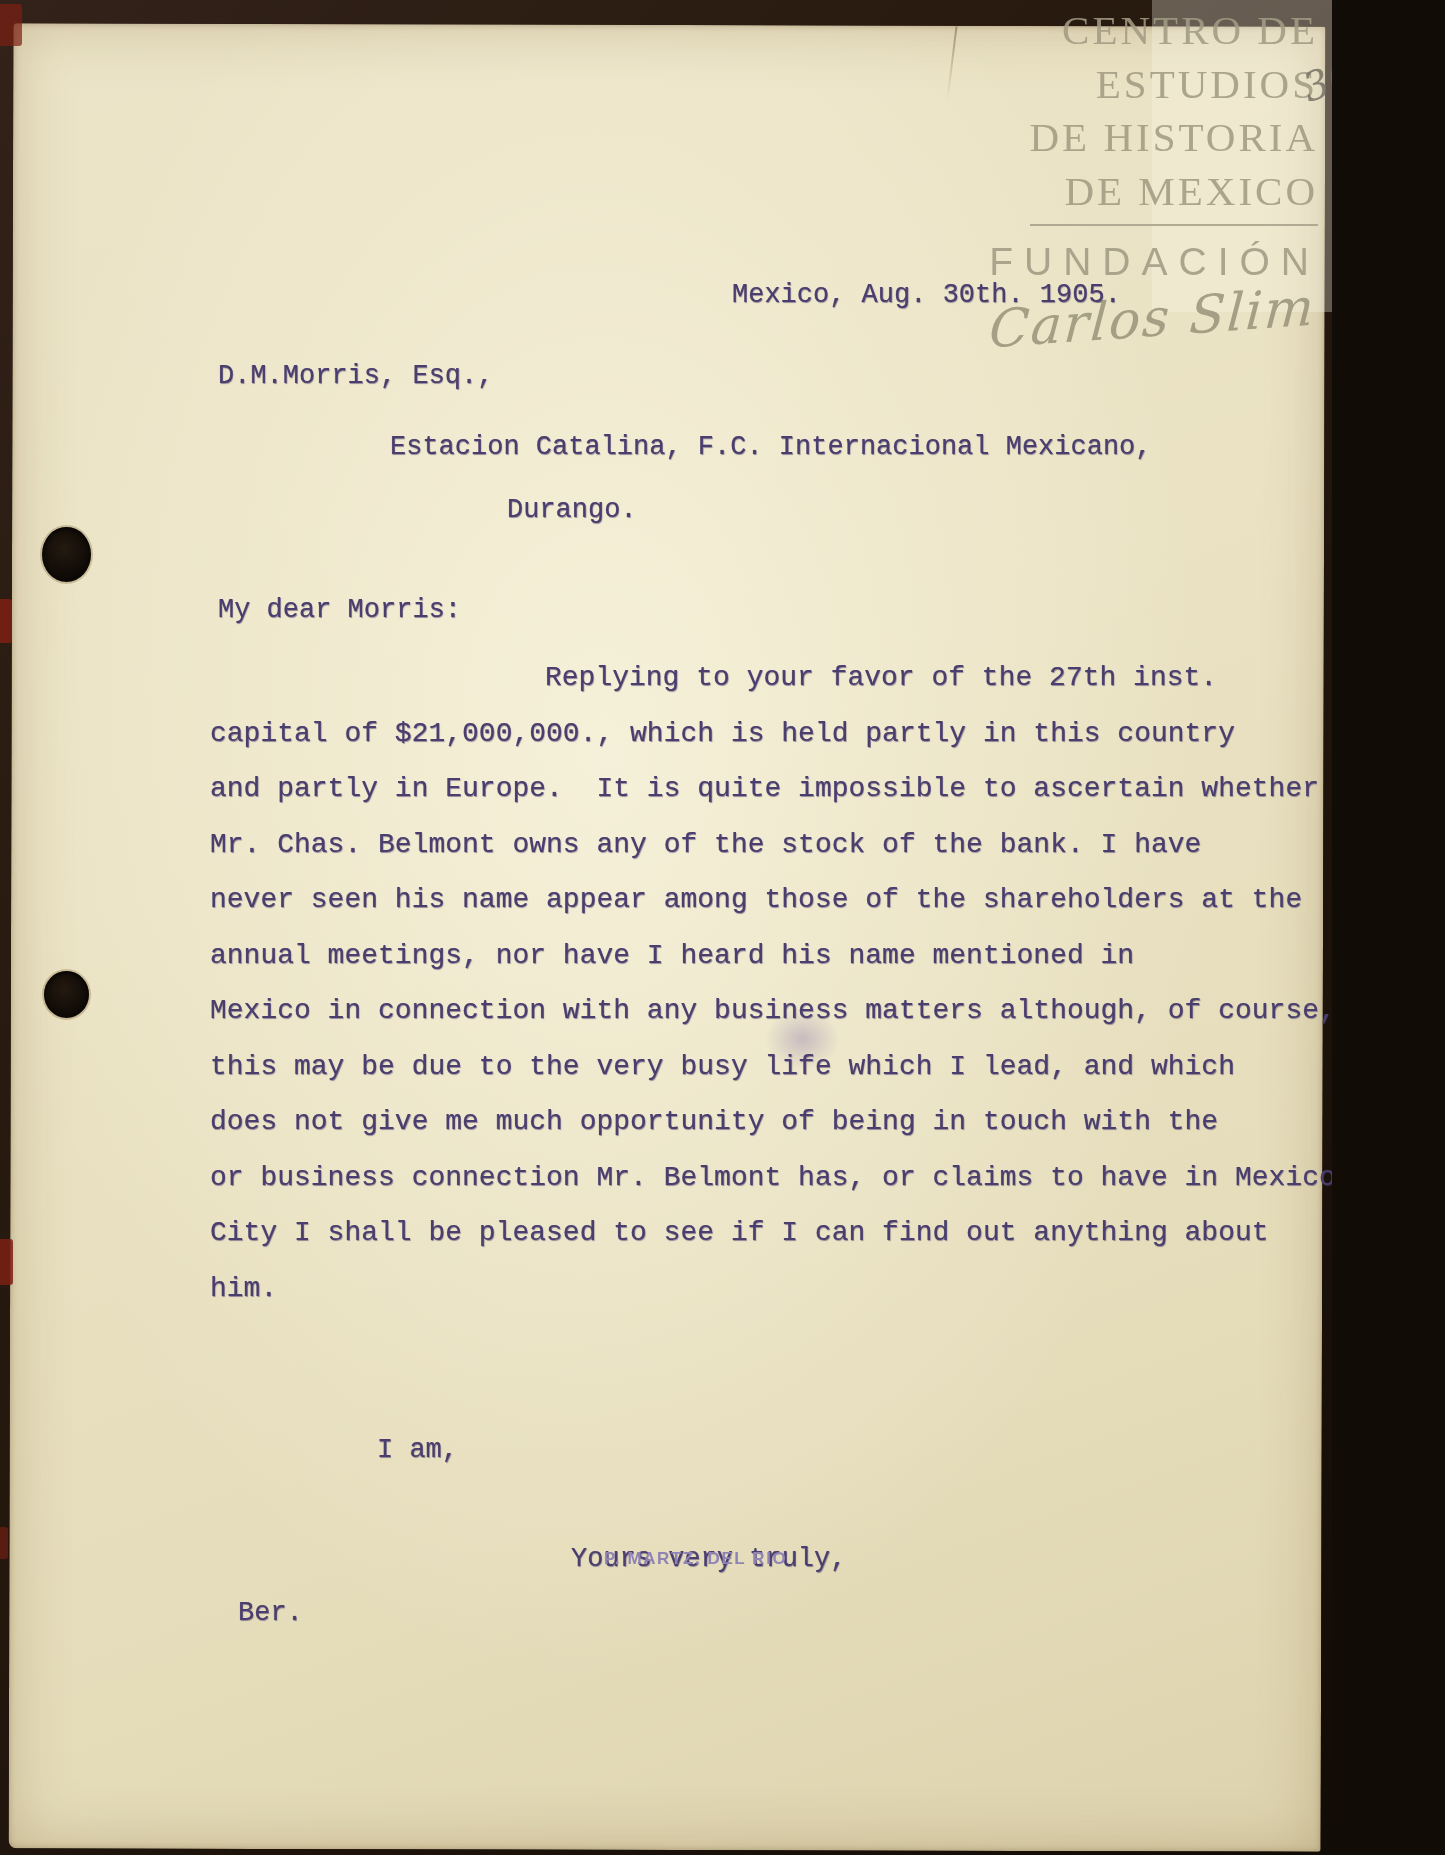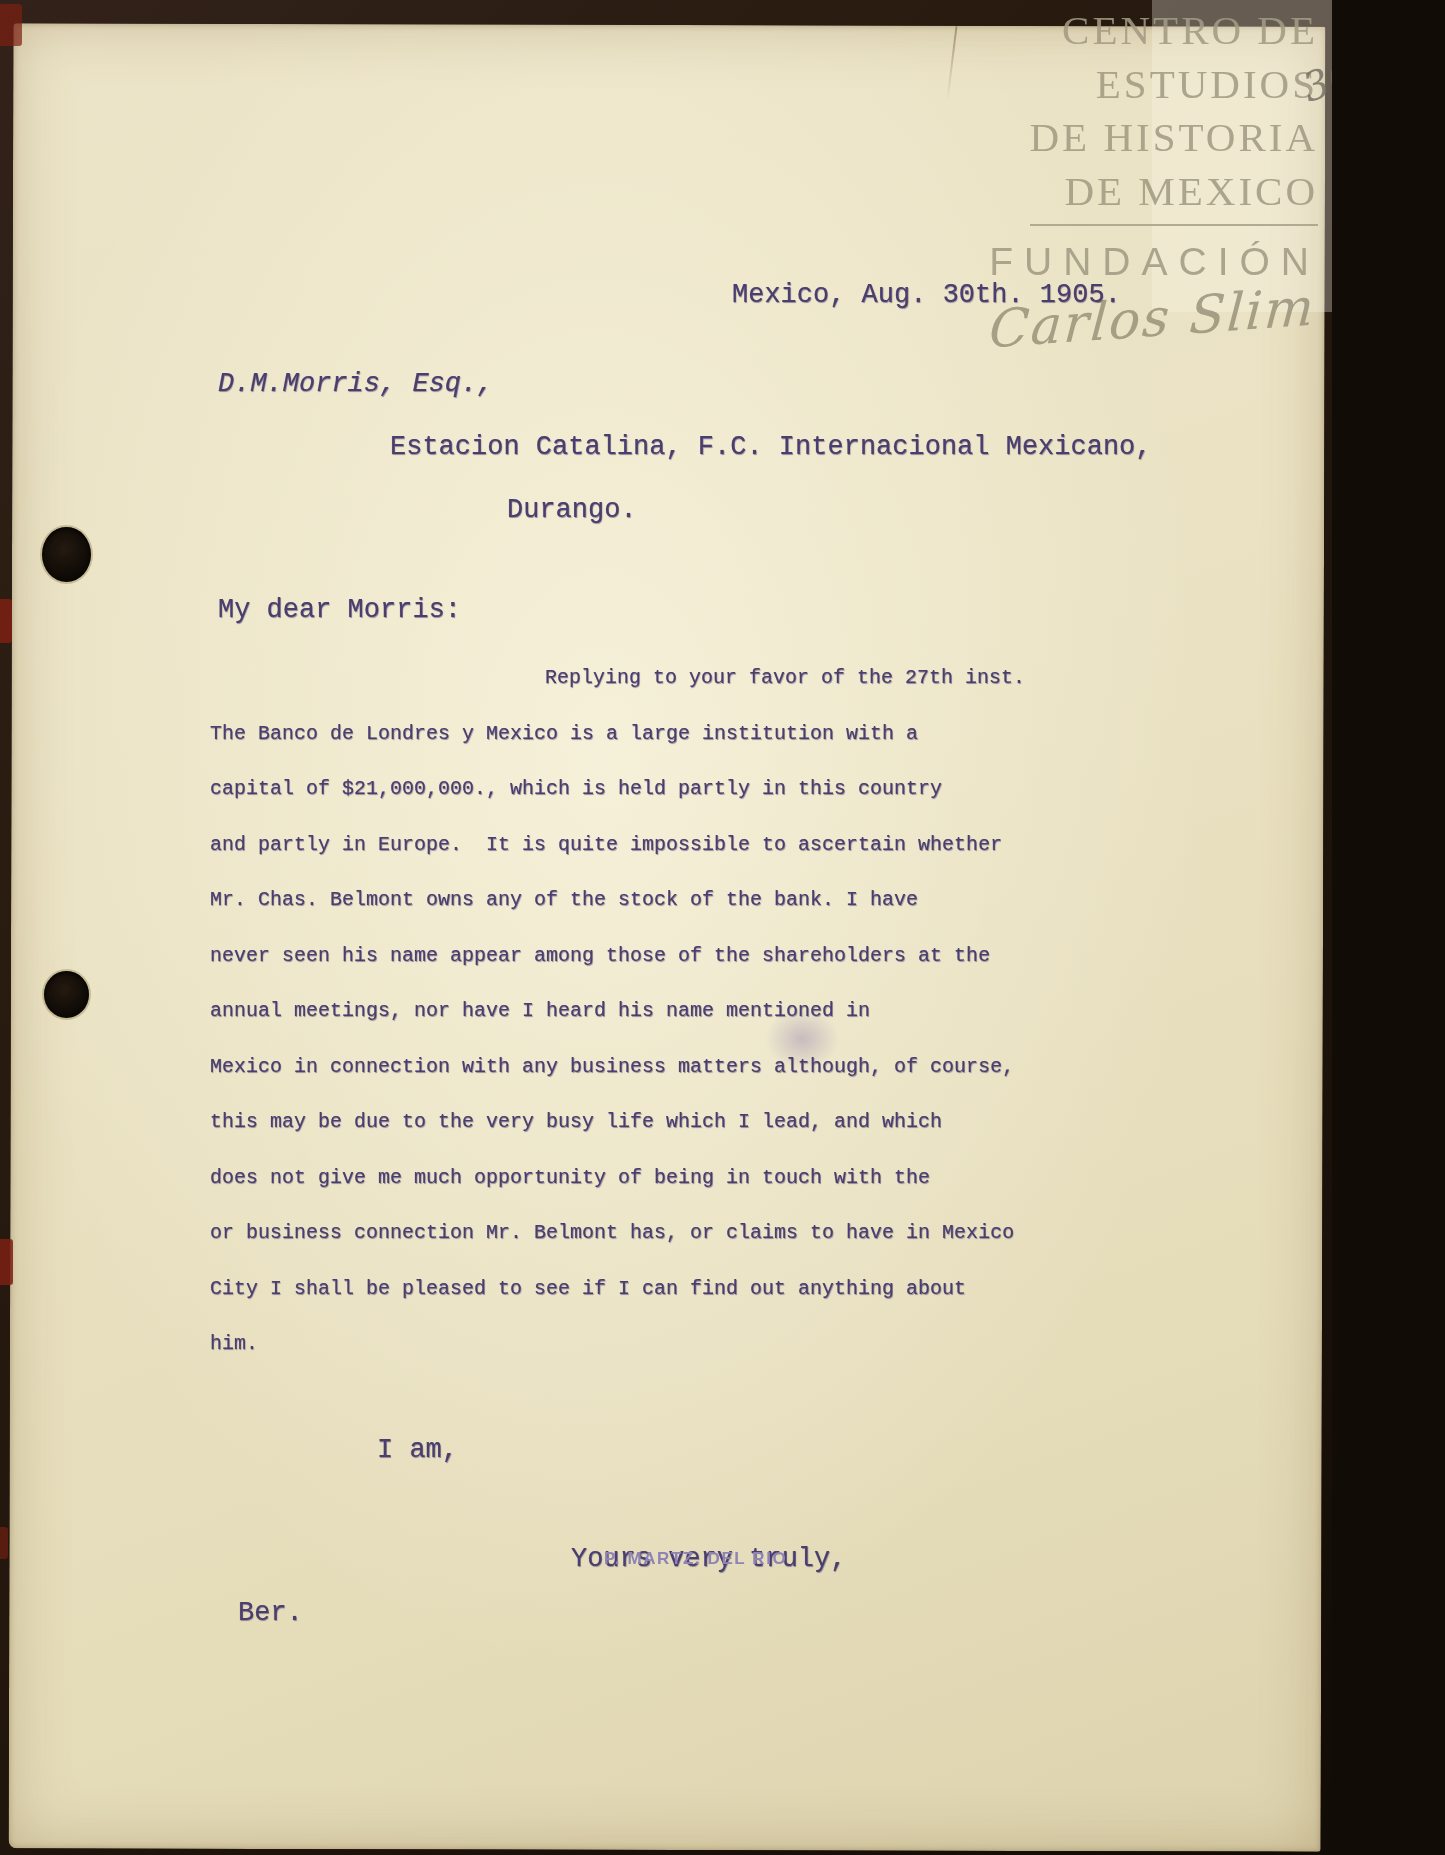--- a/index.html
+++ b/index.html
@@ -68,25 +68,25 @@
     color:rgba(118,113,100,0.85);transform:rotate(-18deg);
   }
   
   .t,.bl{
     color:#4a3e6e;
     text-shadow:0.6px 0.6px 0.8px rgba(74,62,110,0.55), -0.3px 0 0.5px rgba(74,62,110,0.35);
     white-space:pre;
   }
   .t{position:absolute;font-size:27px;}
   .dateline{left:732px;top:260px;margin-top:20px;}
-  .recipient{left:218px;top:369px;font-style:italic;}
+  .recipient{left:218px;top:361px;}
   .addr1{left:390px;top:432px;text-align:right;}
   .addr2{left:507px;top:495px;}
   .salutation{left:218px;top:595px;}
-  .body-block{position:absolute;left:210px;top:650px;width:1170px;font-size:20px;}
+  .body-block{position:absolute;left:210px;top:650px;width:1170px;font-size:28px;}
   .bl{line-height:55.5px;height:55.5px;}
   .bl.indent{padding-left:335px;}
   .closing1{left:377px;top:1435px;}
   .closing2{left:571px;top:1544px;}
   .stamp{
     position:absolute;left:604px;top:1549px;
     font-family:"Liberation Sans","DejaVu Sans",sans-serif;
     font-size:17px;font-weight:bold;letter-spacing:1.6px;
     color:#9084b4;text-shadow:none;white-space:pre;
   }
@@ -123,21 +123,20 @@
   <div class="pencil">36</div>
 
   <div class="t dateline">Mexico, Aug. 30th. 1905.</div>
   <div class="t recipient">D.M.Morris, Esq.,</div>
   <div class="t addr1">Estacion Catalina, F.C. Internacional Mexicano,</div>
   <div class="t addr2">Durango.</div>
   <div class="t salutation">My dear Morris:</div>
 
   <div class="body-block">
     <div class="bl indent">Replying to your favor of the 27th inst.</div>
-    <div class="bl">The Banco de Londres y Mexico is a large institution with a</div>
     <div class="bl">capital of $21,000,000., which is held partly in this country</div>
     <div class="bl">and partly in Europe.  It is quite impossible to ascertain whether</div>
     <div class="bl">Mr. Chas. Belmont owns any of the stock of the bank. I have</div>
     <div class="bl">never seen his name appear among those of the shareholders at the</div>
     <div class="bl">annual meetings, nor have I heard his name mentioned in</div>
     <div class="bl">Mexico in connection with any business matters although, of course,</div>
     <div class="bl">this may be due to the very busy life which I lead, and which</div>
     <div class="bl">does not give me much opportunity of being in touch with the</div>
     <div class="bl">or business connection Mr. Belmont has, or claims to have in Mexico</div>
     <div class="bl">City I shall be pleased to see if I can find out anything about</div>

